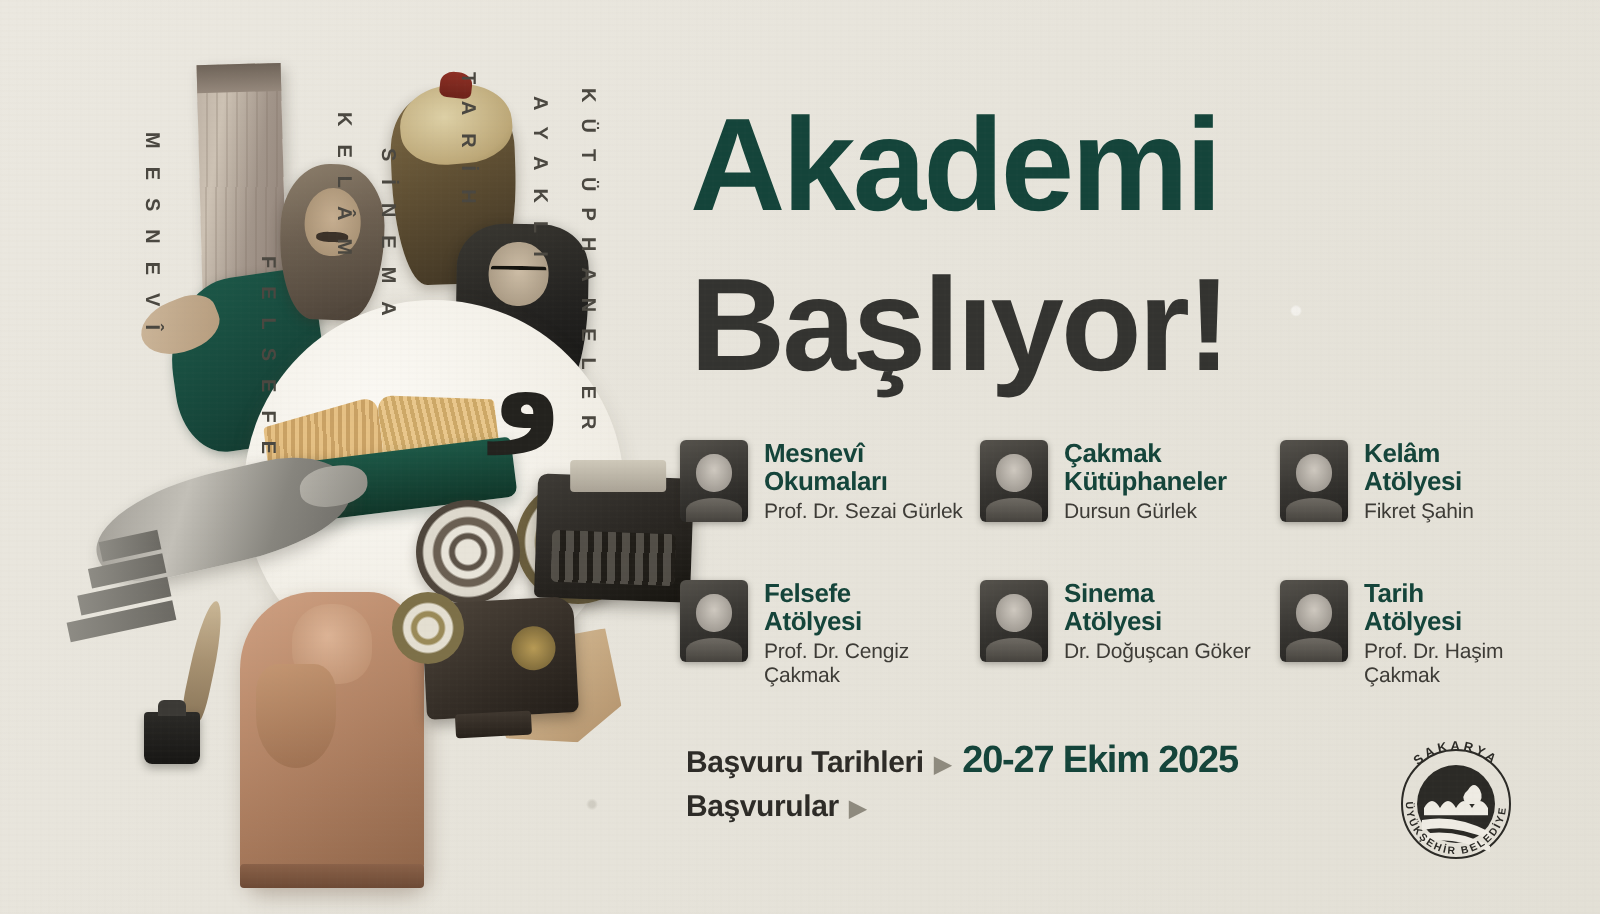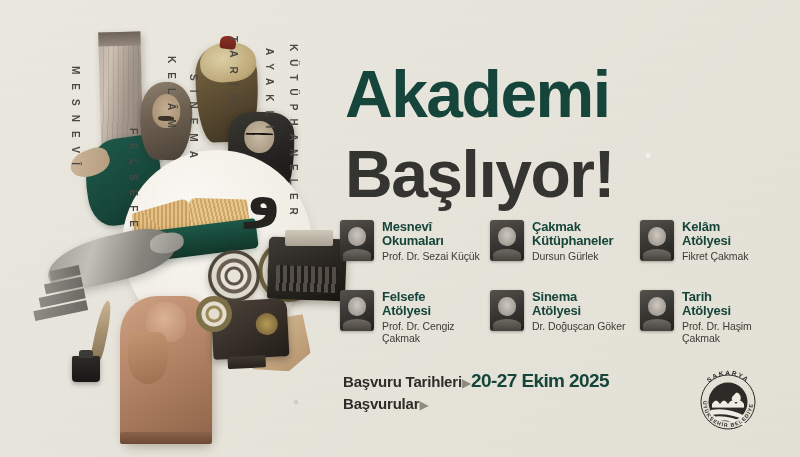--- a/index.html
+++ b/index.html
@@ -215,21 +215,21 @@
     background:
       radial-gradient(circle at 30% 40%, rgba(150,90,60,.35) 0 3px, transparent 4px),
       radial-gradient(circle at 62% 66%, rgba(130,100,60,.3) 0 4px, transparent 5px),
       linear-gradient(140deg,#d9c3a0 0%,#c8ab84 50%,#b2916b 100%);
     clip-path:polygon(4% 12%,92% 0%,100% 70%,66% 100%,14% 92%,0% 44%);
     transform:rotate(-4deg);
     box-shadow:1px 2px 5px rgba(100,80,58,.25);
   }
 
   
-  .title-wrap{position:absolute;left:345px;top:64px;width:430px;}
+  .title-wrap{position:absolute;left:345px;top:52px;width:430px;}
   .title-1,.title-2{
     font-family:"Liberation Sans",sans-serif;
     font-weight:700;font-size:66px;line-height:60px;letter-spacing:-1.5px;margin:0;
   }
   .title-1{color:#14443a;}
   .title-2{color:#333330;margin-top:20px;}
 
   
   .speakers{position:absolute;left:340px;top:220px;width:450px;
     display:grid;grid-template-columns:150px 150px 150px;grid-template-rows:70px 70px;}
@@ -245,21 +245,21 @@
     background:linear-gradient(#6e6a63,#45423d);border-radius:50% 50% 0 0;}
   .sp .txt{min-width:0;}
   .sp .sp-title{
     color:#14443a;font-weight:700;font-size:13px;line-height:14px;
     letter-spacing:-.2px;white-space:pre-line;margin:0 0 2px 0;
   }
   .sp .sp-name{color:#3d3b36;font-size:10.5px;line-height:12px;margin:0;letter-spacing:-.1px;}
 
   
   .footer{position:absolute;left:343px;top:370px;width:360px;}
-  .frow{display:flex;align-items:baseline;gap:0;}
+  .frow{display:flex;align-items:baseline;gap:5px;}
   .frow + .frow{margin-top:3px;text-align:center;}
   .flabel{color:#2d2b27;font-weight:700;font-size:15px;letter-spacing:-.2px;}
   .farrow{color:#8e8a7e;font-size:12px;line-height:12px;}
   .fvalue{color:#14443a;font-weight:700;font-size:19px;letter-spacing:-.6px;}
   .fvalue.small{font-size:17px;}
 
   
   .logo{position:absolute;left:688px;top:362px;width:80px;height:80px;}
   .logo svg{display:block;}
 </style>
@@ -335,39 +335,39 @@
     <p class="title-2">Başlıyor!</p>
   </div>
 
   <div class="speakers">
 
     <div class="sp">
       <div class="thumb"></div>
       <div class="txt">
         <p class="sp-title">Mesnevî
 Okumaları</p>
-        <p class="sp-name">Prof. Dr. Sezai Küçük</p>
+        <p class="sp-name">Prof. Dr. Sezai Gürlek</p>
       </div>
     </div>
 
     <div class="sp">
       <div class="thumb"></div>
       <div class="txt">
         <p class="sp-title">Çakmak
 Kütüphaneler</p>
         <p class="sp-name">Dursun Gürlek</p>
       </div>
     </div>
 
     <div class="sp">
       <div class="thumb"></div>
       <div class="txt">
         <p class="sp-title">Kelâm
 Atölyesi</p>
-        <p class="sp-name">Fikret Çakmak</p>
+        <p class="sp-name">Fikret Şahin</p>
       </div>
     </div>
 
     <div class="sp">
       <div class="thumb"></div>
       <div class="txt">
         <p class="sp-title">Felsefe
 Atölyesi</p>
         <p class="sp-name">Prof. Dr. Cengiz Çakmak</p>
       </div>

